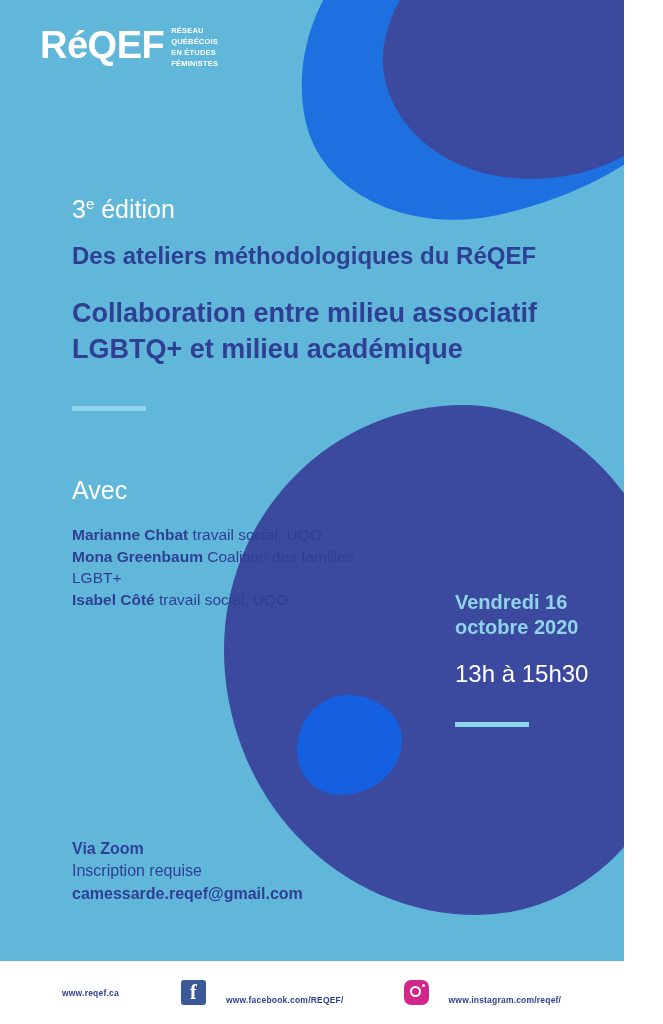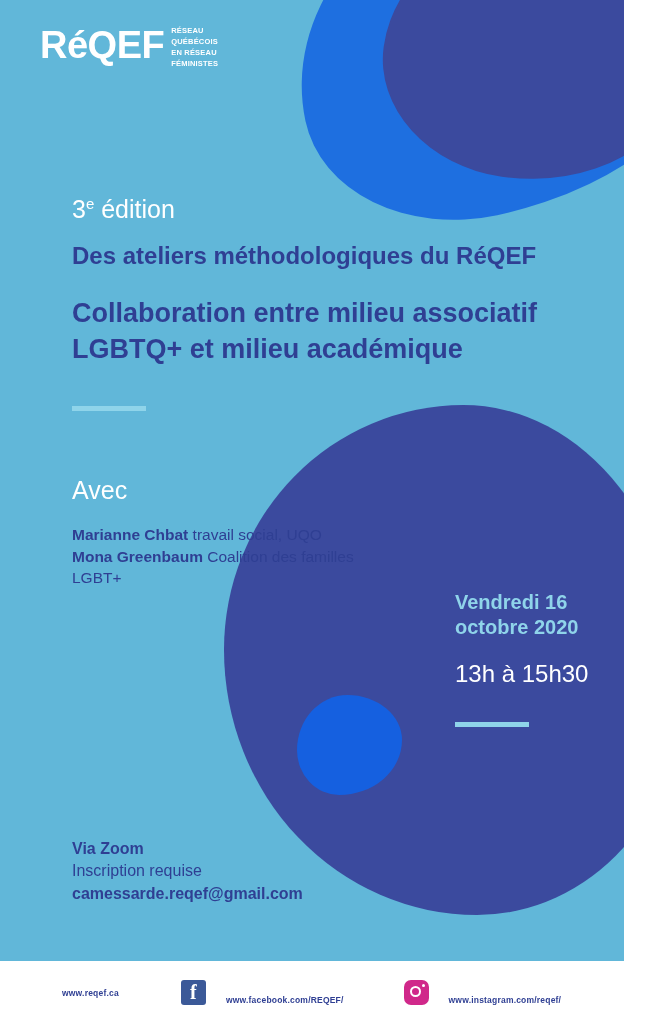--- a/index.html
+++ b/index.html
@@ -293,21 +293,21 @@
   <div class="blob blob-top-light"></div>
   <div class="blob blob-top-dark"></div>
   <div class="blob blob-main-dark"></div>
   <div class="blob blob-small-blue"></div>
 
   <div class="logo">
     <div class="logo-mark">RéQEF</div>
     <div class="logo-sub">
       <div>RÉSEAU</div>
       <div>QUÉBÉCOIS</div>
-      <div>EN RÉSEAU</div>
+      <div>EN ÉTUDES</div>
       <div>FÉMINISTES</div>
     </div>
   </div>
 
   <div class="content">
     <p class="edition"><span>3</span><sup>e</sup><span> édition</span></p>
     <p class="series">Des ateliers méthodologiques du RéQEF</p>
     <h1 class="title">
       <span>Collaboration entre milieu associatif</span><br>
       <span>LGBTQ+ et milieu académique</span>
@@ -315,20 +315,23 @@
     <div class="rule"></div>
   </div>
 
   <div class="speakers">
     <p class="avec">Avec</p>
     <div class="speaker">
       <span class="nm">Marianne Chbat</span><span> travail social, UQO</span>
     </div>
     <div class="speaker">
       <span class="nm">Mona Greenbaum</span><span> Coalition des familles LGBT+</span>
+    </div>
+    <div class="speaker">
+      <span class="nm">Isabel Côté</span><span> travail social, UQO</span>
     </div>
   </div>
 
   <div class="datebox">
     <p class="date">
       <span>Vendredi 16</span><br>
       <span>octobre 2020</span>
     </p>
     <p class="time">13h à 15h30</p>
     <div class="rule-light"></div>

